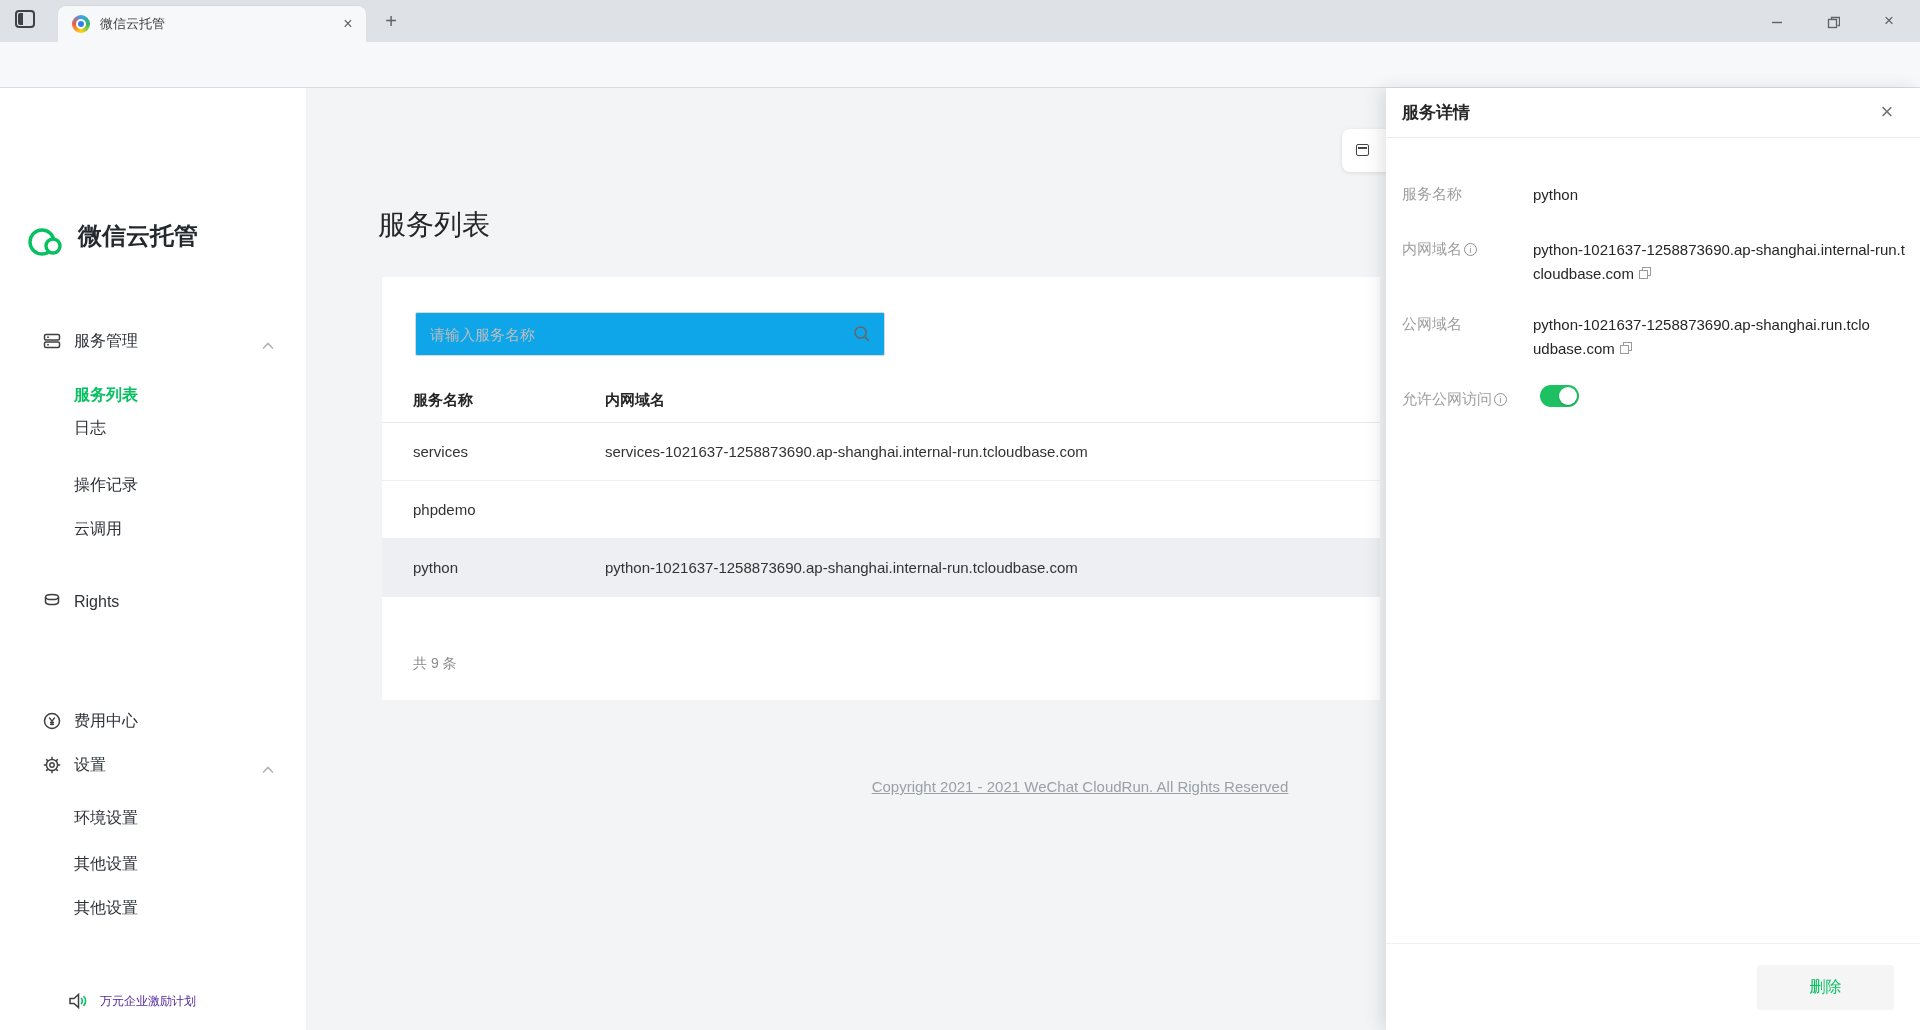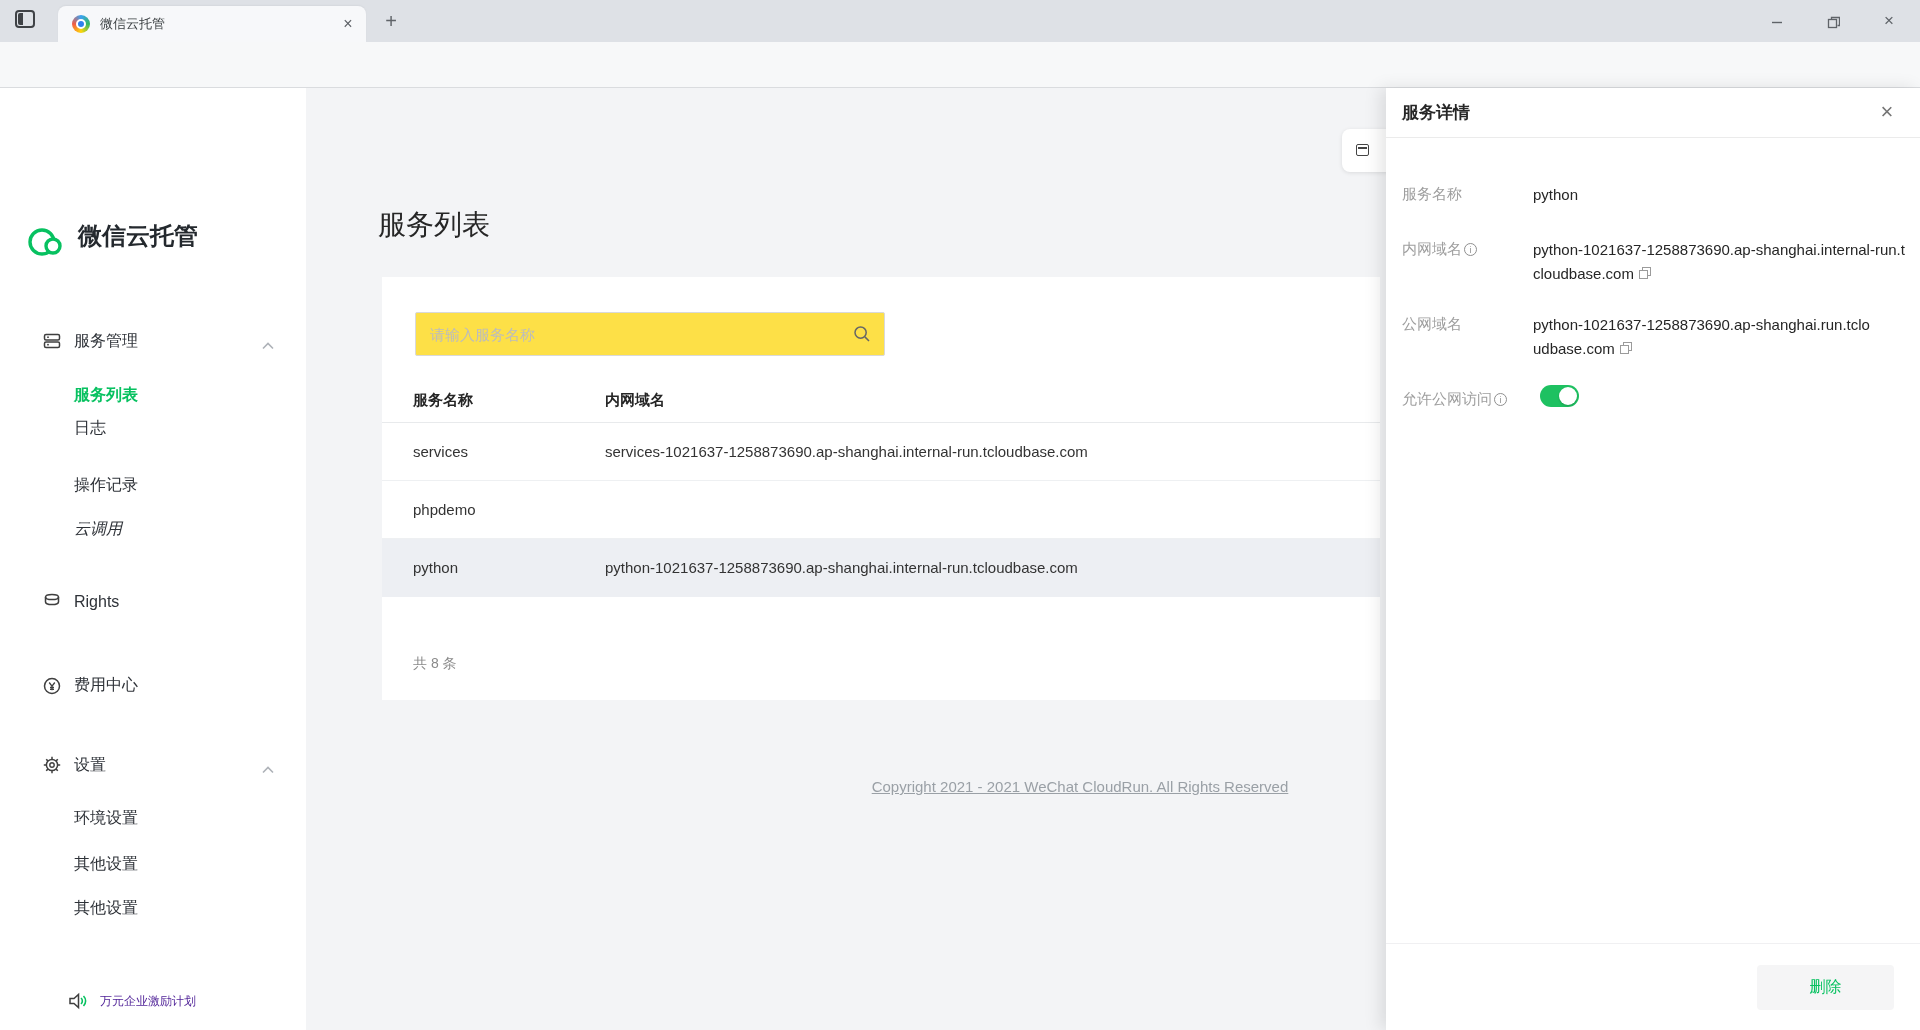--- a/index.html
+++ b/index.html
@@ -43,21 +43,21 @@
   .active-green{color:#07c160;font-weight:bold;}
   .chev{position:absolute;right:32px;top:13px;}
   .promo-label{position:absolute;left:100px;top:0;height:36px;line-height:36px;font-size:12px;color:#4c1d95;}
 
   #main{left:306px;top:88px;width:1080px;height:942px;background:#f3f4f6;}
   .page-title{left:72px;top:118px;font-size:28px;font-weight:500;color:#262626;position:absolute;}
   .float-btn{left:1036px;top:41px;width:72px;height:43px;background:#fff;border-radius:8px;box-shadow:0 1px 4px rgba(0,0,0,.10);position:absolute;}
   .float-glyph{position:absolute;left:14px;top:15px;width:13px;height:12px;border:1.5px solid #444;border-radius:2px;box-sizing:border-box;}
   .float-glyph::before{content:"";position:absolute;left:1px;top:2px;right:1px;height:1.5px;background:#444;}
   .card{left:76px;top:189px;width:998px;height:423px;background:#fff;position:absolute;}
-  .search-wrap{position:absolute;left:33px;top:35px;width:470px;height:44px;border:1px solid #d9d9d9;border-radius:2px;background:#fde047;box-sizing:border-box;}
+  .search-wrap{position:absolute;left:33px;top:35px;width:470px;height:44px;border:1px solid #d9d9d9;border-radius:2px;background:#0ea5e9;box-sizing:border-box;}
   .search-input{position:absolute;left:0;top:0;width:100%;height:100%;border:none;outline:none;padding:0 40px 0 14px;font-size:15px;color:#333;box-sizing:border-box;font-family:inherit;background:transparent;}
   .search-input::placeholder{color:#bcbcbc;}
   .search-ic{position:absolute;right:12px;top:11px;}
   .thead{position:absolute;left:0;top:108px;width:998px;height:38px;border-bottom:1px solid #e8eaec;box-sizing:border-box;}
   .th1{position:absolute;left:31px;top:0;width:192px;font-size:15px;font-weight:bold;color:#262626;line-height:30px;}
   .th2{position:absolute;left:223px;top:0;font-size:15px;font-weight:bold;color:#262626;line-height:30px;}
   .trow{position:absolute;left:0;width:998px;height:58px;border-bottom:1px solid #eef0f2;box-sizing:border-box;cursor:pointer;}
   .trow .c1{position:absolute;left:31px;top:0;width:192px;line-height:57px;font-size:15px;color:#333;}
   .trow .c2{position:absolute;left:223px;top:0;line-height:57px;font-size:15px;color:#333;white-space:nowrap;}
   .row-sel{background:#edeff3;border-bottom:none;}
@@ -179,35 +179,35 @@
     </div>
     <div class="side-row" style="top:289px;">
       <span class="sub-label active-green">服务列表</span>
     </div>
     <div class="side-row" style="top:322px;">
       <span class="sub-label">日志</span>
     </div>
     <div class="side-row" style="top:379px;">
       <span class="sub-label">操作记录</span>
     </div>
-    <div class="side-row" style="top:423px;font-style:italic;">
+    <div class="side-row" style="top:423px;">
       <span class="sub-label">云调用</span>
     </div>
 
     <div class="side-row" style="top:496px;">
       <span class="side-icon"><svg width="20" height="20" viewBox="0 0 20 20">
             <ellipse cx="10" cy="5" rx="6.5" ry="2.6" fill="none" stroke="#3f3f3f" stroke-width="1.5"></ellipse>
             <path d="M3.5 5v5c0 1.4 2.9 2.6 6.5 2.6s6.5-1.2 6.5-2.6V5" fill="none" stroke="#3f3f3f" stroke-width="1.5"></path>
             <path d="M3.5 10v4.5c0 1.4 2.9 2.6 6.5 2.6s6.5-1.2 6.5-2.6V10" fill="none" stroke="#3f3f3f" stroke-width="1.5" opacity="0"></path>
           </svg></span>
       <span class="side-label">Rights</span>
     </div>
 
 
-    <div class="side-row" style="top:580px;font-family:Liberation Mono, monospace;">
+    <div class="side-row" style="top:615px;">
       <span class="side-icon"><svg width="20" height="20" viewBox="0 0 20 20">
             <circle cx="10" cy="10" r="7.5" fill="none" stroke="#3f3f3f" stroke-width="1.5"></circle>
             <path d="M7.2 6.5l2.8 3.7 2.8-3.7M10 10.2v4M8 11.5h4M8 13.3h4" fill="none" stroke="#3f3f3f" stroke-width="1.3"></path>
           </svg></span>
       <span class="side-label">费用中心</span>
     </div>
 
     <div class="side-row" style="top:659px;">
       <span class="side-icon"><svg width="20" height="20" viewBox="0 0 20 20">
             <circle cx="10" cy="10" r="5.6" fill="none" stroke="#3f3f3f" stroke-width="1.5"></circle>
@@ -274,21 +274,21 @@
         <span class="c2">services-1021637-1258873690.ap-shanghai.internal-run.tcloudbase.com</span>
       </div>
       <div class="trow" style="top:204px;">
         <span class="c1">phpdemo</span>
       </div>
       <div class="trow row-sel" style="top:262px;">
         <span class="c1">python</span>
         <span class="c2">python-1021637-1258873690.ap-shanghai.internal-run.tcloudbase.com</span>
       </div>
 
-      <div class="total">共 8 条</div>
+      <div class="total">共 9 条</div>
     </div>
 
     <div class="copyright">Copyright 2021 - 2021 WeChat CloudRun. All Rights Reserved</div>
   </div>
 
   <div id="panel" class="abs">
     <div class="panel-header">
       <span class="panel-title">服务详情</span>
       <span class="panel-close">×</span>
     </div>

